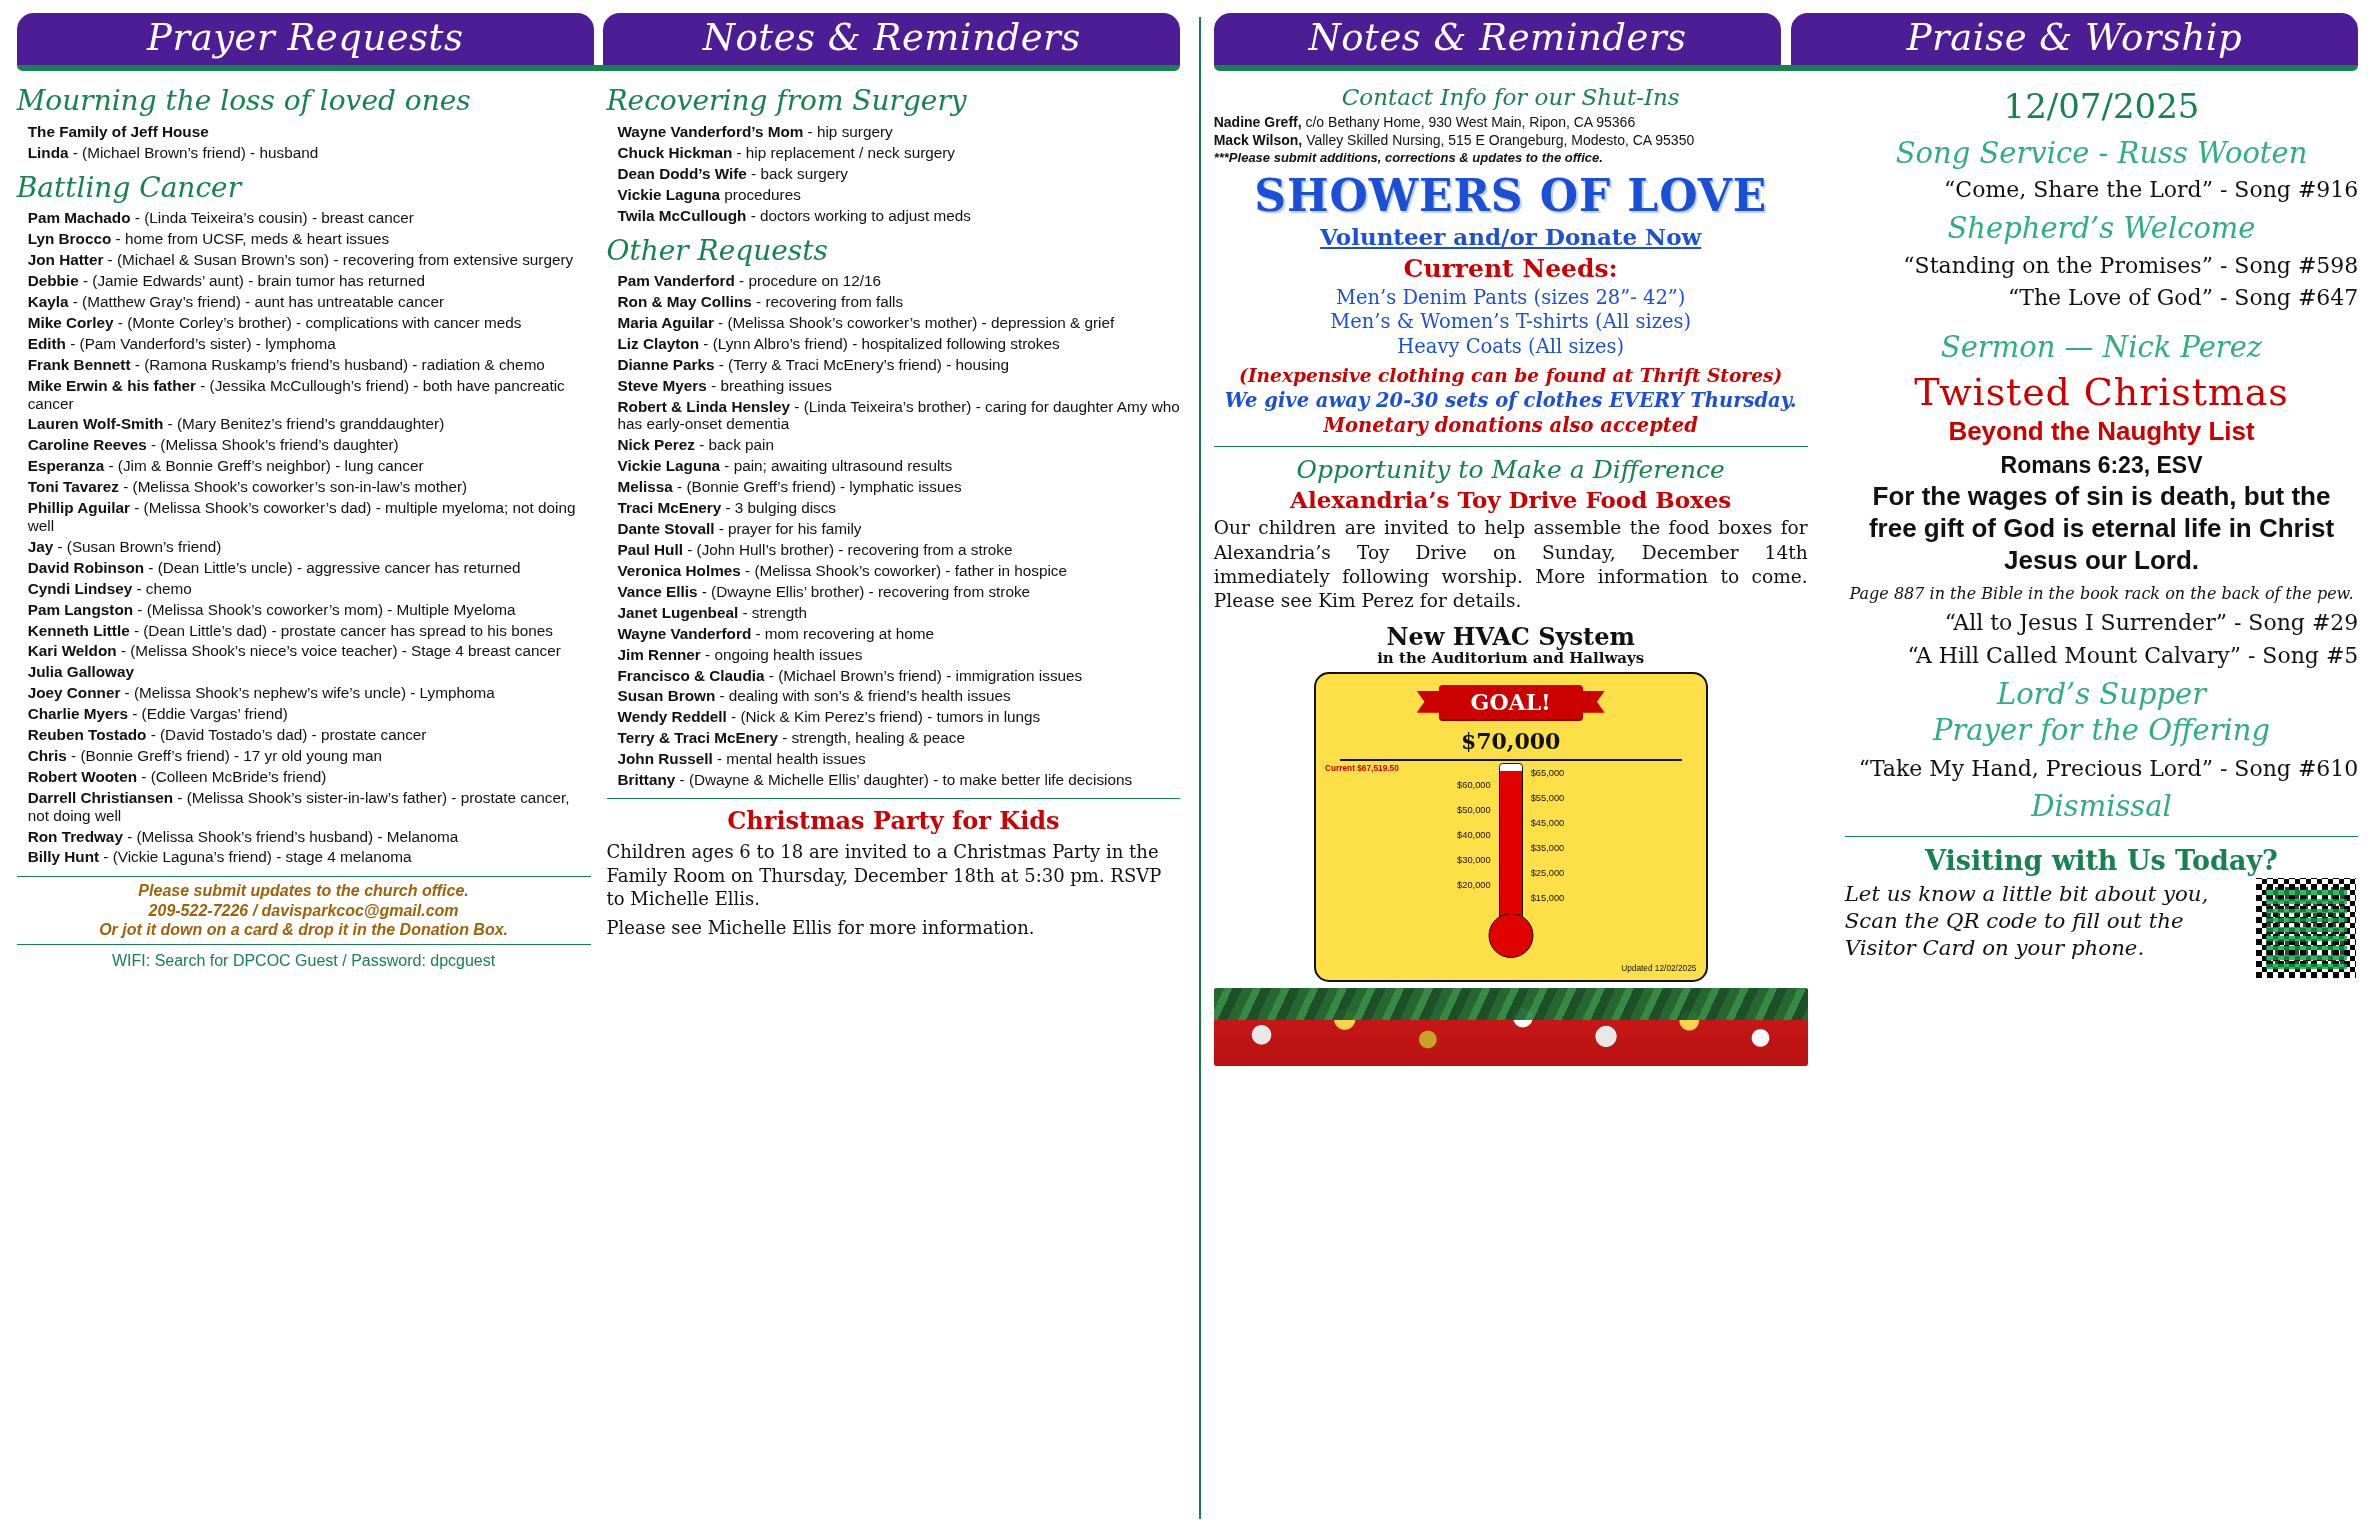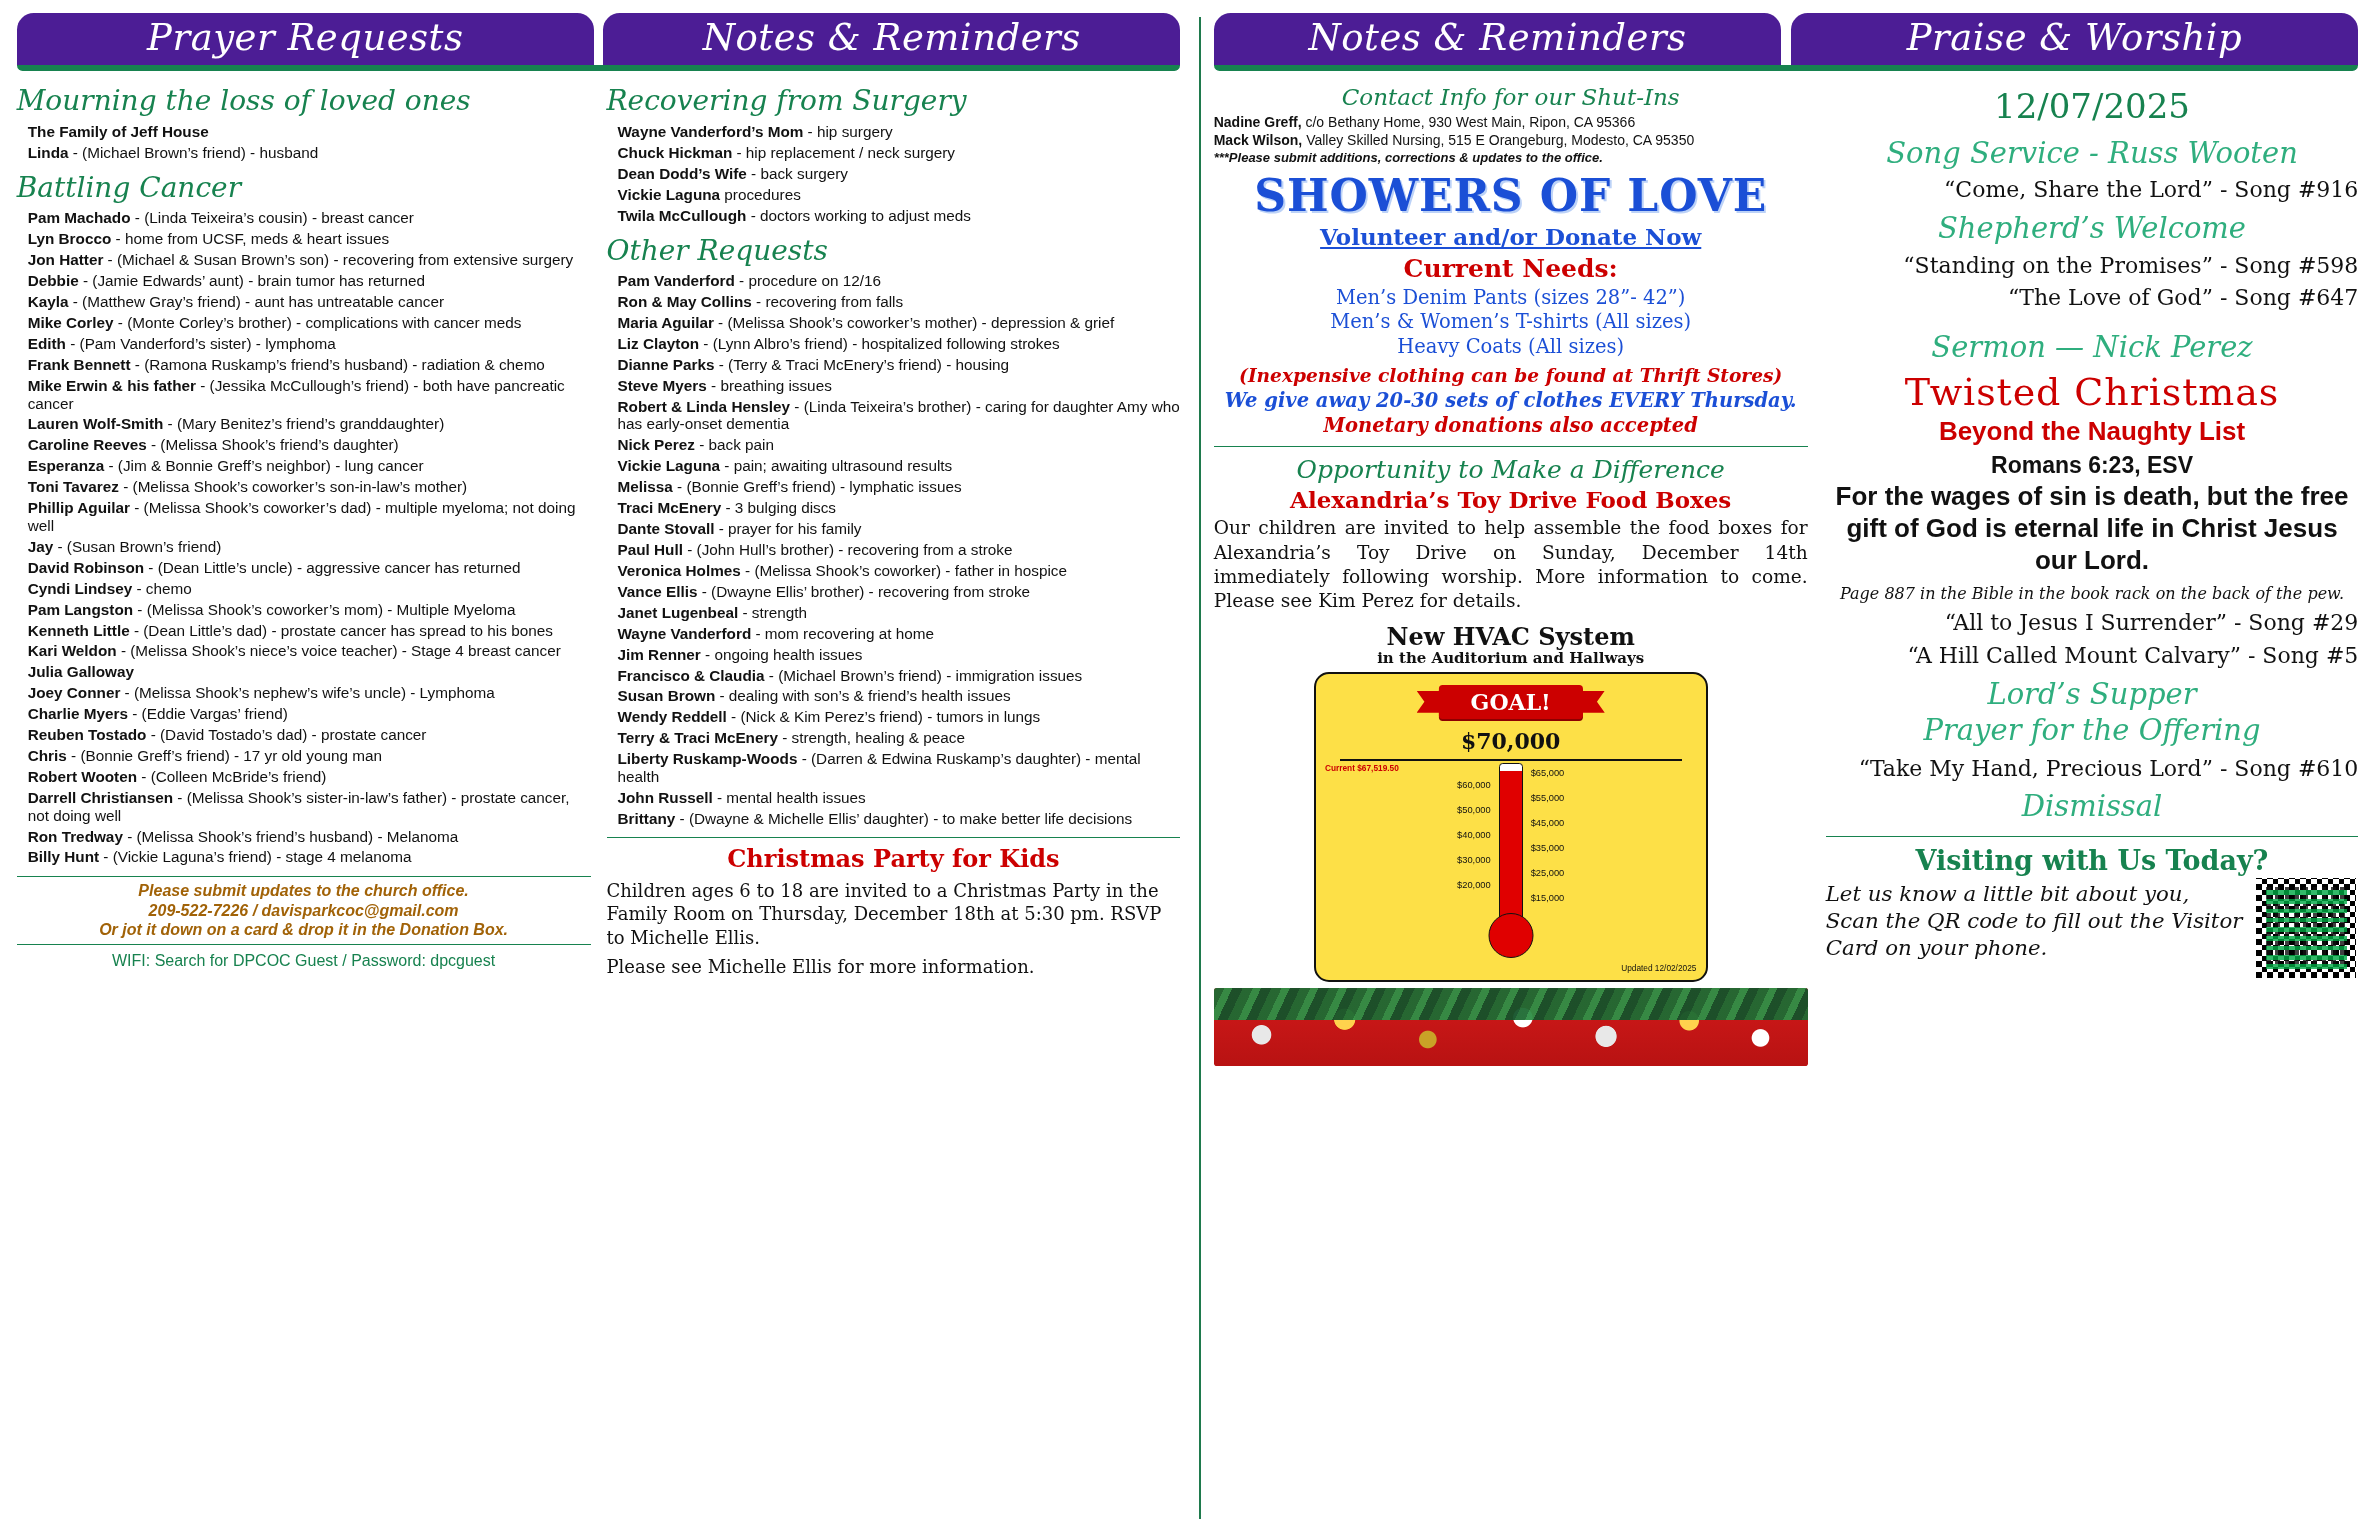--- a/index.html
+++ b/index.html
@@ -88,21 +88,21 @@
     margin-top:9.3px;
   }
   .xmas-body{
     font-family:"DejaVu Serif", serif;
     font-size:18px;
     line-height:1.3;
     margin-top:5.6px;
   }
 
   
-  .rcols{display:flex;padding:0 16.7px;gap:18px;}
+  .rcols{display:flex;padding:0 16.7px;gap:37px;}
   .rcol-notes{width:594px;}
   .rcol-praise{flex:1;}
 
   .contact-title{
     text-align:center;
     font-family:"DejaVu Serif", serif;
     font-style:italic;
     color:#17824f;
     font-size:23px;
     margin:3.7px 0 3.7px 0;
@@ -372,21 +372,20 @@
             <li><span class="nm">Paul Hull</span><span> - (John Hull’s brother) - recovering from a stroke</span></li>
             <li><span class="nm">Veronica Holmes</span><span> - (Melissa Shook’s coworker) - father in hospice</span></li>
             <li><span class="nm">Vance Ellis</span><span> - (Dwayne Ellis’ brother) -  recovering from stroke</span></li>
             <li><span class="nm">Janet Lugenbeal</span><span> - strength</span></li>
             <li><span class="nm">Wayne Vanderford</span><span> - mom recovering at home</span></li>
             <li><span class="nm">Jim Renner</span><span> - ongoing health issues</span></li>
             <li><span class="nm">Francisco &amp; Claudia</span><span> - (Michael Brown’s friend) - immigration issues</span></li>
             <li><span class="nm">Susan Brown</span><span> - dealing with son’s &amp; friend’s health issues</span></li>
             <li><span class="nm">Wendy Reddell</span><span> - (Nick &amp; Kim Perez’s friend) - tumors in lungs</span></li>
             <li><span class="nm">Terry &amp; Traci McEnery</span><span> - strength, healing &amp; peace</span></li>
-            <li><span class="nm">Liberty Ruskamp-Woods</span><span> - (Darren &amp; Edwina Ruskamp’s daughter) - mental health</span></li>
             <li><span class="nm">John Russell</span><span> - mental health issues</span></li>
             <li><span class="nm">Brittany</span><span> - (Dwayne &amp; Michelle Ellis’ daughter) - to make better life decisions</span></li>
           </ul>
 
         <div class="xmas-head">Christmas Party for Kids</div>
         <div class="xmas-body">Children ages 6 to 18 are invited to a Christmas Party in the Family Room on Thursday, December 18th at 5:30 pm. RSVP to Michelle Ellis.</div>
         <div class="xmas-body">Please see Michelle Ellis for more information.</div>
       </div>
 
     </div>

